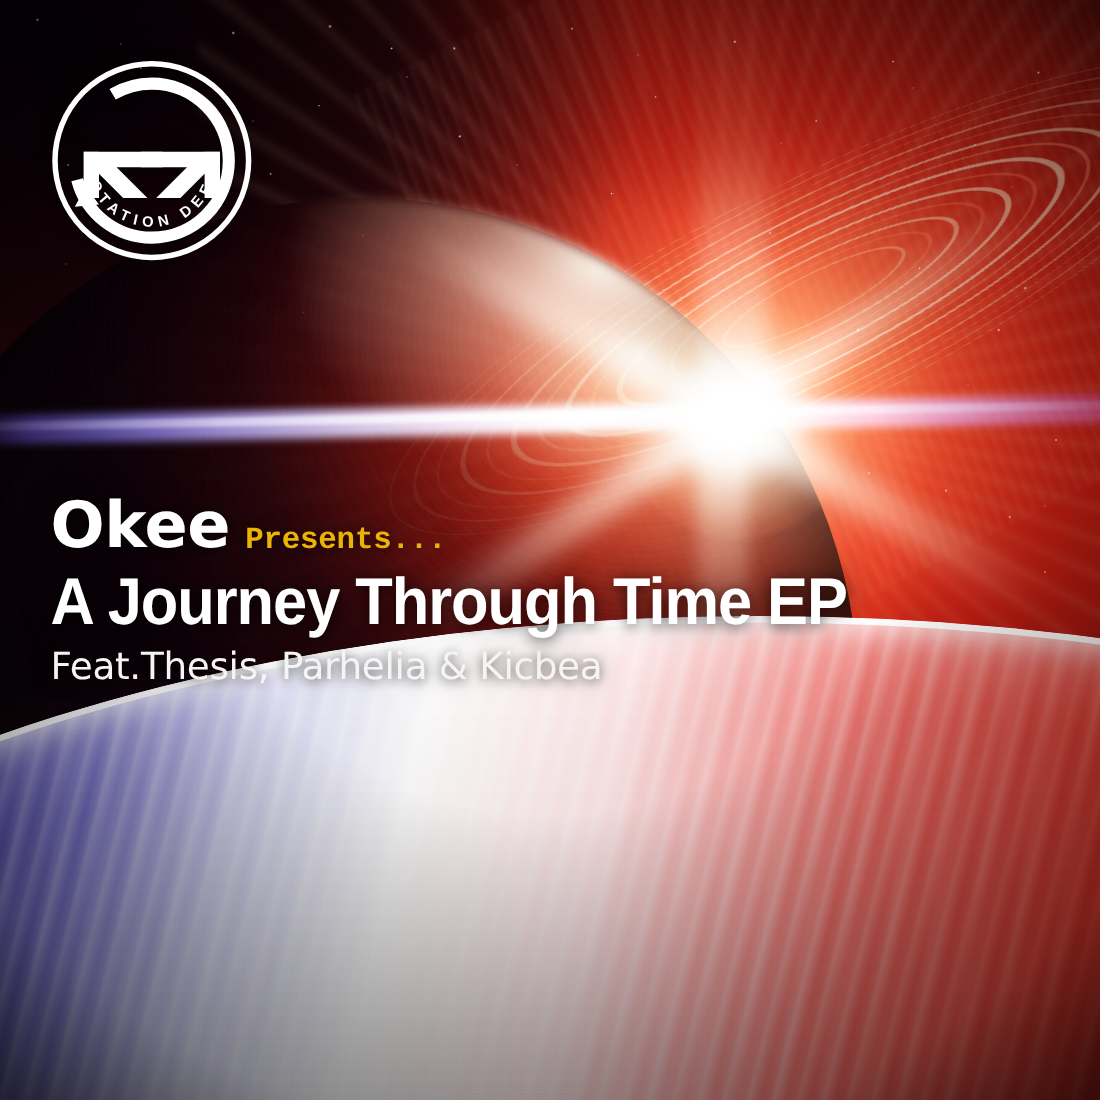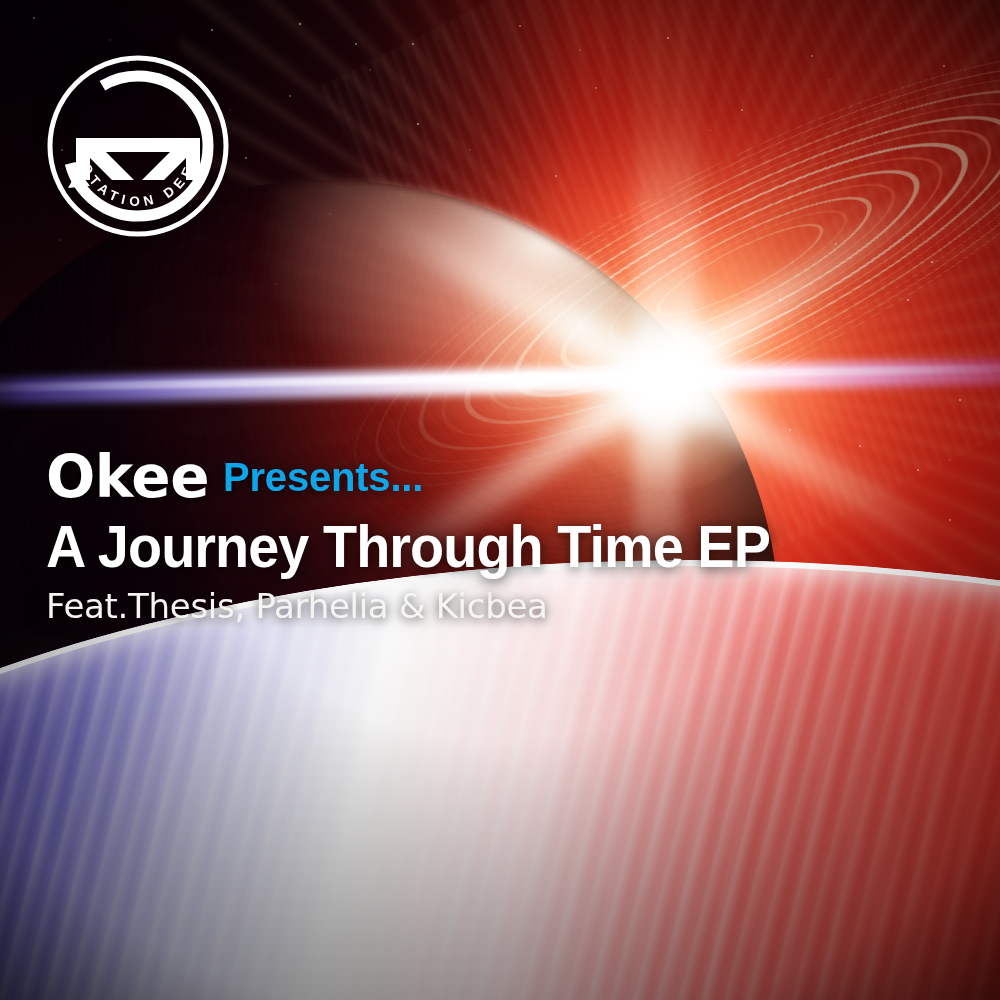--- a/index.html
+++ b/index.html
@@ -459,38 +459,38 @@
 
   
   .text-block {
     position: absolute;
     left: 46px; top: 448px;
     z-index: 50;
     width: 880px;
   }
   .line-presents {
     display: flex;
-    align-items: center;
+    align-items: flex-end;
     gap: 14px;
     line-height: 1;
     margin-bottom: 10px;
     text-shadow: 0 2px 10px rgba(0,0,0,.60), 0 0 28px rgba(0,0,0,.45);
   }
   .artist {
     font-family: "DejaVu Sans", sans-serif;
     font-size: 58px;
     font-weight: 700;
     color: #ffffff;
     letter-spacing: -0.5px;
   }
   .presents {
-    font-family: Liberation Sans, sans-serif;
-    font-size: 40px;
+    font-family: Liberation Mono, monospace;
+    font-size: 28px;
     font-weight: 700;
-    color: #0ea5e9;
+    color: #eab308;
     letter-spacing: -0.2px;
   }
   .title {
     font-family: "Liberation Sans Narrow", "Liberation Sans", sans-serif;
     font-size: 60px;
     font-weight: 700;
     color: #ffffff;
     letter-spacing: -1px;
     line-height: 1.04;
     white-space: nowrap;

